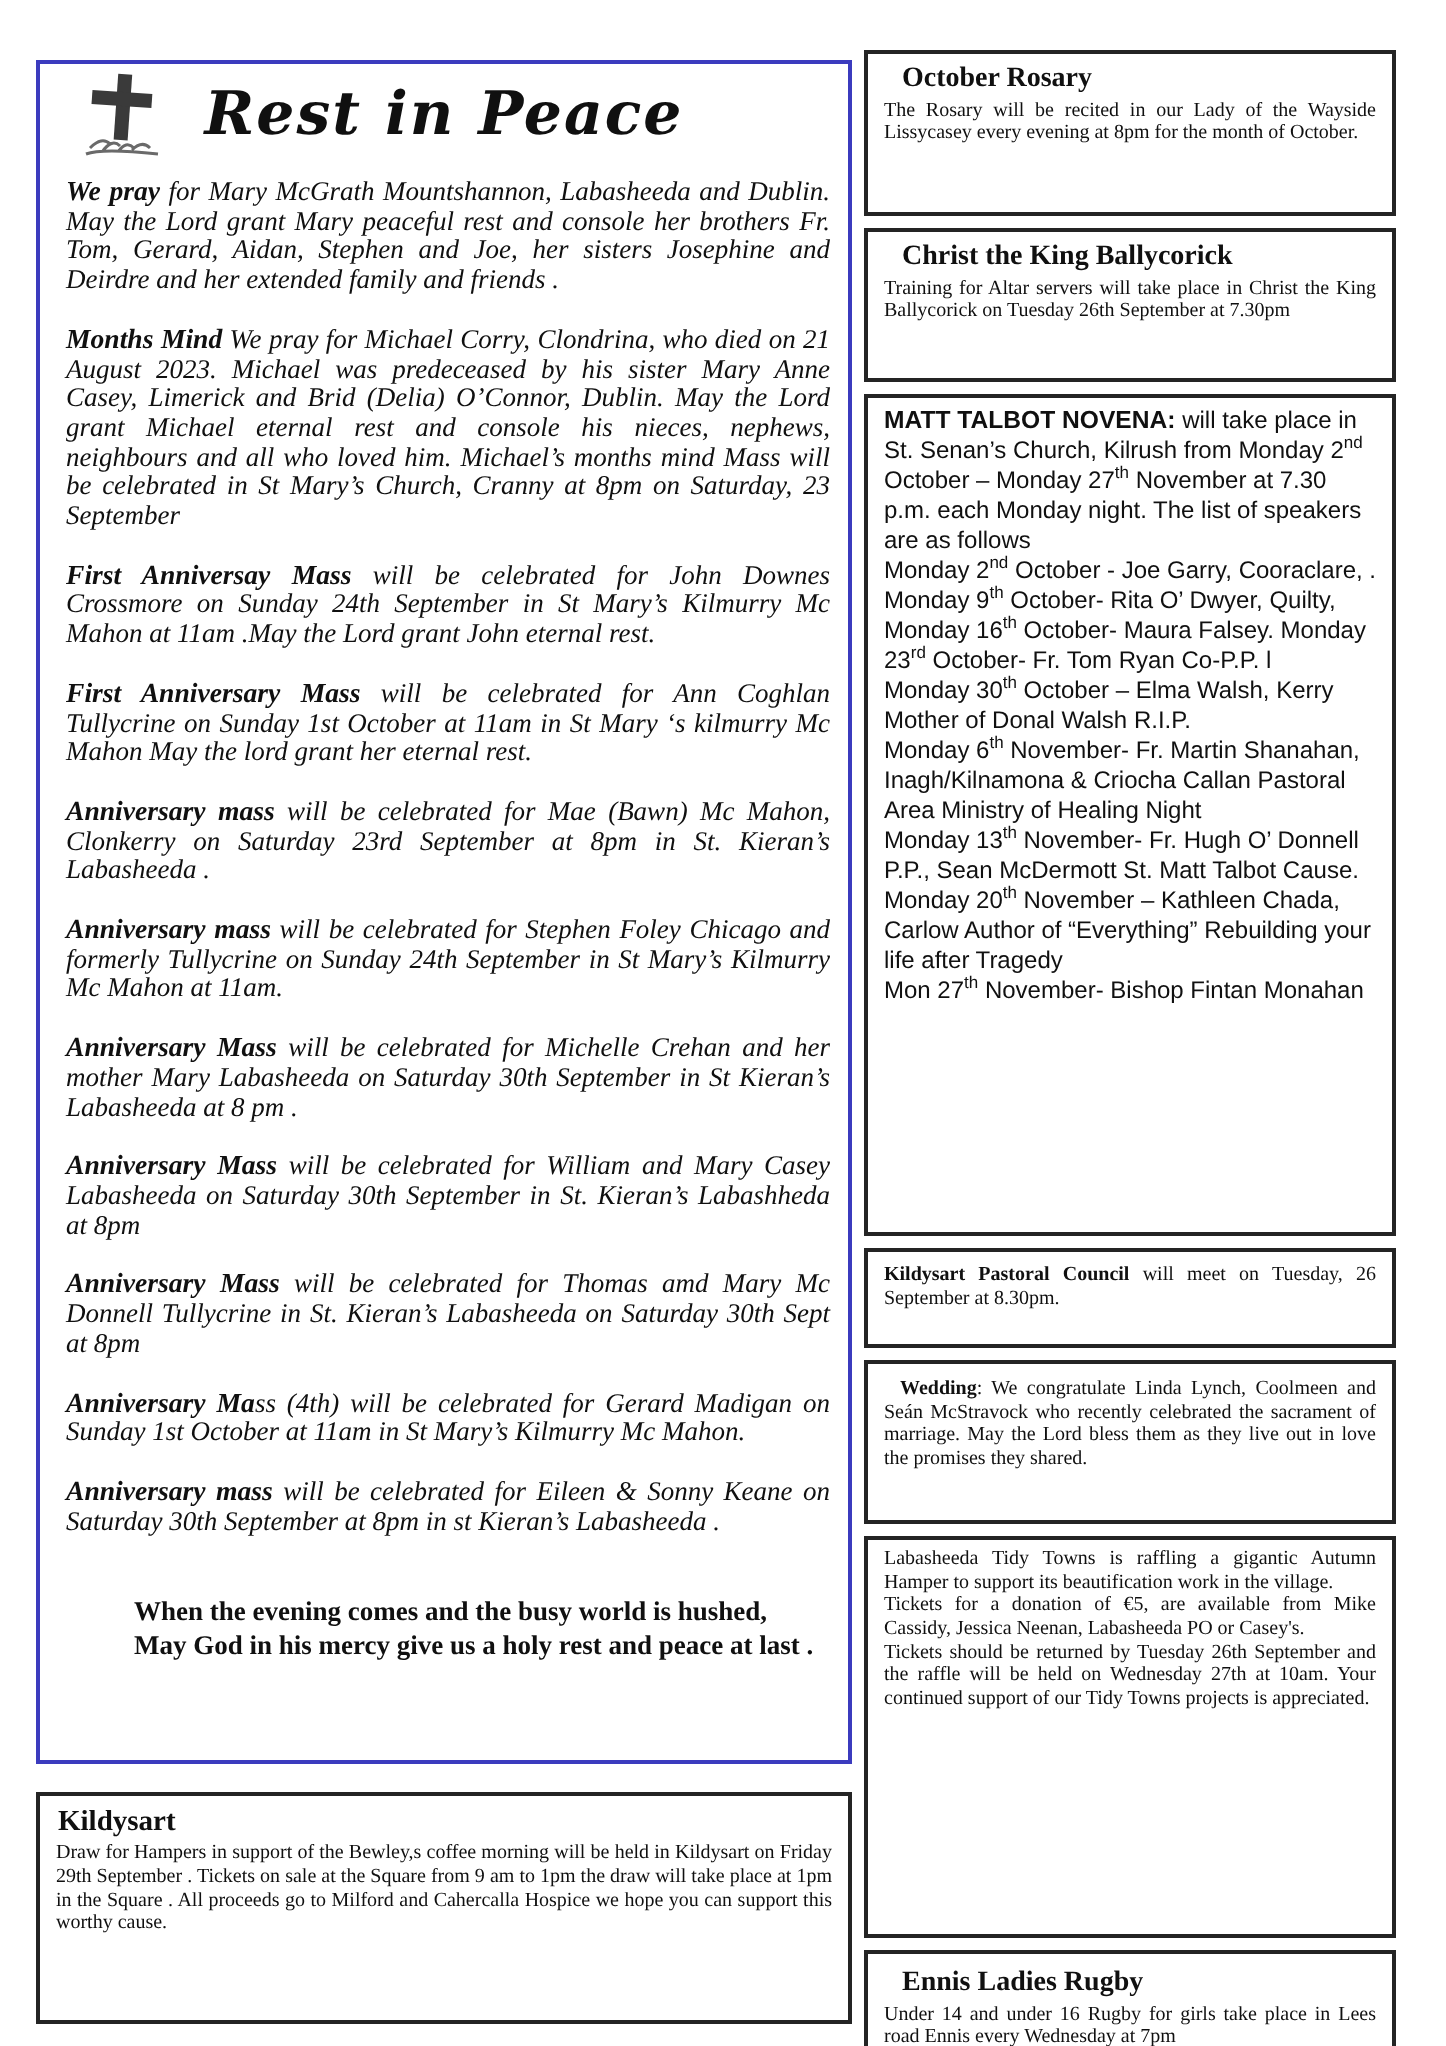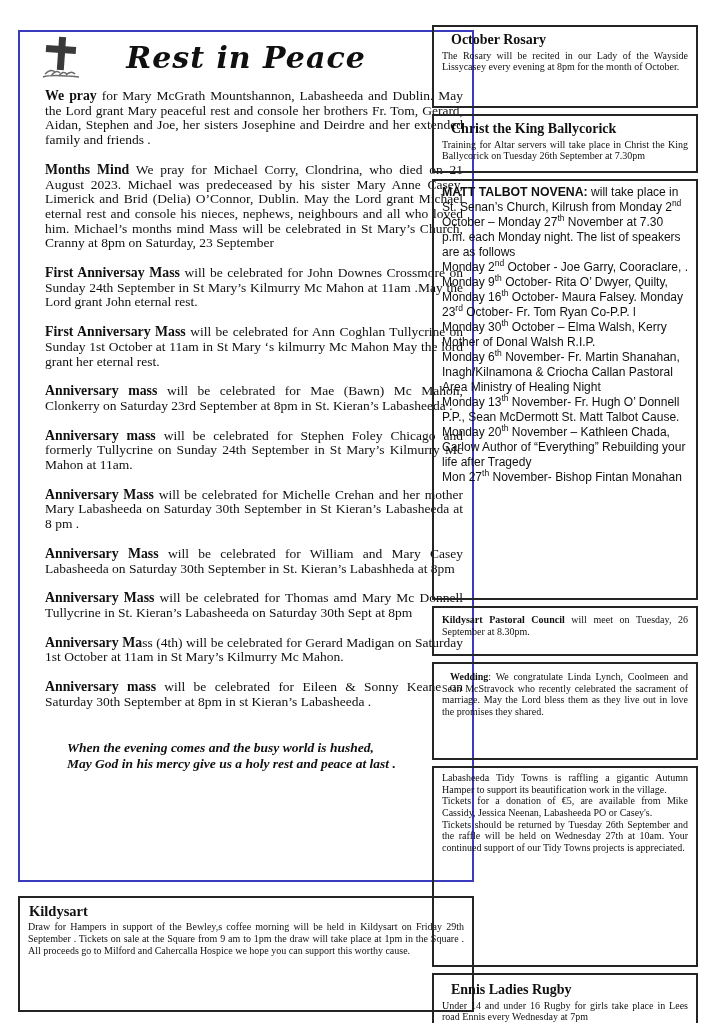--- a/index.html
+++ b/index.html
@@ -3,53 +3,53 @@
 <meta charset="utf-8">
 <style>
   :root{
     --rip-border:#3b3bbe;
     --box-border:#242424;
     --text:#101010;
   }
   html,body{margin:0;padding:0;background:#ffffff;}
   .page{position:relative;width:723px;height:1023px;background:#ffffff;overflow:hidden;
         font-family:"Liberation Serif", serif;color:var(--text);}
-  .col-left{position:absolute;left:18px;top:30px;width:456px;}
+  .col-left{position:absolute;left:18px;top:30px;width:408px;}
   .col-right{position:absolute;left:432px;top:25px;width:266px;}
 
   .rip-box{box-sizing:border-box;height:852px;border:2px solid var(--rip-border);
            padding:4px 9px 6px 9px;overflow:hidden;}
   .rip-header{position:relative;height:46px;margin-bottom:6px;}
   .cross{position:absolute;left:12px;top:0px;}
   .rip-title{margin:0;text-align:center;font-family:"DejaVu Serif", serif;
              font-weight:bold;font-style:italic;font-size:30px;line-height:44px;
              letter-spacing:1px;}
-  .para{margin:0 0 14px 16px;font-size:13.5px;line-height:1.09;text-align:justify;
-        white-space:pre-line;}
+  .para{margin:0 0 14px 4px;font-size:13.5px;line-height:1.09;text-align:justify;
+        white-space:pre-line;font-style:italic;}
   .para b{font-size:13.8px;}
   .quote{margin:30px 0 0 38px;font-size:13.5px;line-height:1.25;font-weight:bold;
-         font-style:italic;white-space:pre-line;}
+         white-space:pre-line;}
 
   .box{box-sizing:border-box;border:2px solid var(--box-border);overflow:hidden;
        padding:4px 8px;margin-bottom:6px;}
   .box p{margin:0;font-size:10px;line-height:1.17;text-align:justify;white-space:pre-line;}
   .box h2{margin:1px;font-size:14px;line-height:1.2;}
   .indent1{padding-left:8px;}
 
   .kildysart-box{margin-top:14px;height:116px;}
   .kildysart-box h2{font-size:14.5px;}
 
   .b-rosary{height:83px;}
-  .b-christ{height:59px;}
+  .b-christ{height:77px;}
   .b-matt{height:421px;font-family:"Liberation Sans", sans-serif;}
   .b-matt p{font-family:"Liberation Sans", sans-serif;font-size:12px;line-height:15px;
             text-align:left;}
   .b-matt b{font-size:12.3px;}
   .b-pastoral{height:50px;padding-top:6px;}
-  .b-wedding{height:98px;padding-top:7px;}
+  .b-wedding{height:82px;padding-top:7px;}
   .b-hamper{height:201px;}
   .b-hamper h2{font-family:"Liberation Sans", sans-serif;font-size:15px;}
   .b-ennis{height:97px;padding-top:6px;}
   sup{font-size:8.5px;line-height:0;}
 </style>
 </head>
 <body>
 
 <div class="page">
 
@@ -69,21 +69,21 @@
 
       <p class="para"><b>We pray</b><span>  for Mary McGrath  Mountshannon, Labasheeda  and Dublin.  May the Lord grant Mary peaceful rest and console her brothers   Fr. Tom, Gerard, Aidan, Stephen and Joe, her sisters Josephine and Deirdre and her extended family and friends .</span></p>
       <p class="para"><b>Months Mind</b><span> We pray for Michael Corry, Clondrina, who died on 21 August 2023. Michael was predeceased by his sister Mary Anne Casey, Limerick and Brid (Delia) O’Connor, Dublin. May the Lord grant Michael eternal rest and console his nieces, nephews, neighbours and all who loved him. Michael’s months mind Mass will be celebrated in St Mary’s Church, Cranny at 8pm on Saturday, 23 September</span></p>
       <p class="para"><b>First Anniversay Mass</b><span> will be celebrated for John Downes Crossmore on  Sunday 24th September in St Mary’s Kilmurry Mc Mahon at 11am  .May the Lord grant John eternal rest.</span></p>
       <p class="para"><b>First Anniversary Mass</b><span> will be celebrated for  Ann Coghlan Tullycrine on Sunday 1st October at 11am in St Mary ‘s kilmurry Mc Mahon  May the lord grant her eternal rest.</span></p>
       <p class="para"><b>Anniversary mass</b><span> will be celebrated for Mae (Bawn) Mc Mahon, Clonkerry  on Saturday 23rd September at 8pm in St. Kieran’s Labasheeda .</span></p>
       <p class="para"><b>Anniversary mass</b><span> will be celebrated for  Stephen Foley Chicago and formerly Tullycrine on Sunday 24th  September in St Mary’s Kilmurry Mc Mahon at 11am.</span></p>
       <p class="para"><b>Anniversary Mass</b><span> will be celebrated for  Michelle Crehan and her mother Mary  Labasheeda on Saturday 30th September in St Kieran’s Labasheeda at 8 pm .</span></p>
       <p class="para"><b>Anniversary Mass</b><span> will be celebrated for William and Mary Casey Labasheeda on Saturday 30th September in St. Kieran’s Labashheda at  8pm</span></p>
       <p class="para"><b>Anniversary Mass</b><span> will be celebrated for Thomas amd Mary Mc Donnell Tullycrine in St. Kieran’s Labasheeda on Saturday 30th Sept  at 8pm</span></p>
-      <p class="para"><b>Anniversary Ma</b><span>ss (4th) will be celebrated for Gerard Madigan on Saturday 1st October at 11am in St Mary’s Kilmurry Mc Mahon.</span></p>
+      <p class="para"><b>Anniversary Ma</b><span>ss (4th) will be celebrated for Gerard Madigan on Sunday 1st October at 11am in St Mary’s Kilmurry Mc Mahon.</span></p>
       <p class="para"><b>Anniversary mass</b><span> will be celebrated for  Eileen &amp; Sonny Keane on Saturday 30th September at 8pm in st Kieran’s Labasheeda .</span></p>
 
       <p class="quote">When the evening comes and the busy world is hushed,
  May God in his mercy give us a holy rest and peace at last .</p>
     </section>
 
     <section class="box kildysart-box">
       <h2>Kildysart</h2>
       <p> Draw for Hampers in support of  the  Bewley,s  coffee  morning will be held in Kildysart on Friday  29th September . Tickets  on sale at the Square from 9 am to 1pm the draw will take place at 1pm in the Square  . All proceeds go to Milford  and Cahercalla Hospice  we hope you can support this worthy cause.</p>
     </section>

